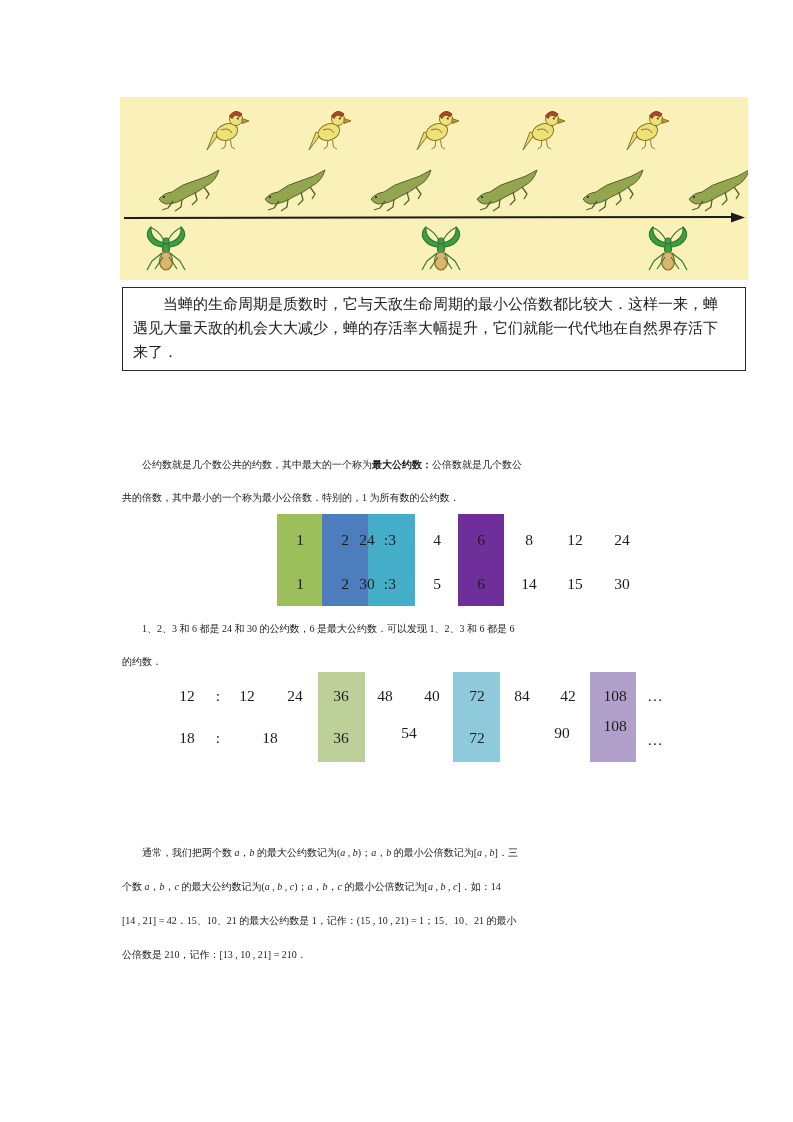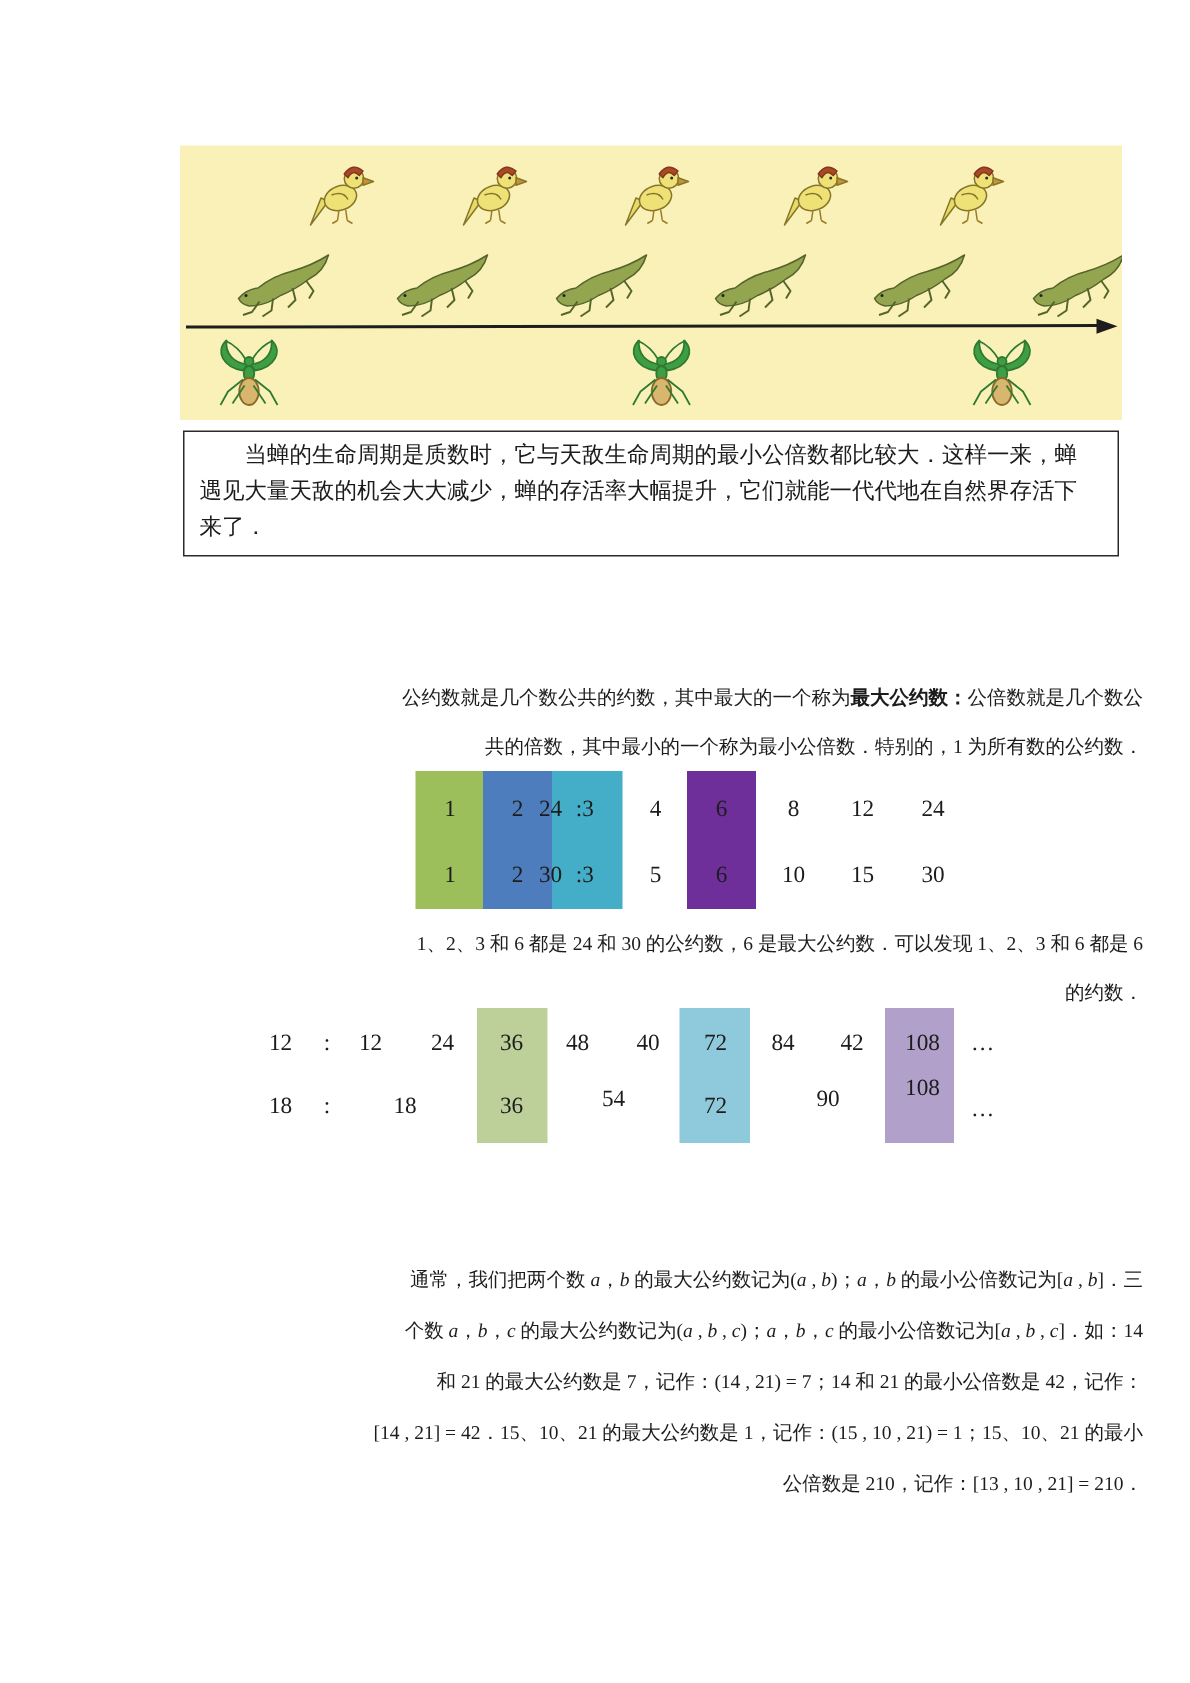--- a/index.html
+++ b/index.html
@@ -3,21 +3,21 @@
 <meta charset="utf-8">
 <style>
   html,body{margin:0;padding:0;background:#ffffff;}
   .page{position:relative;width:793px;height:1122px;background:#ffffff;overflow:hidden;
         font-family:"Liberation Serif","DejaVu Serif",serif;color:#1c1c1c;}
   .banner{position:absolute;left:120px;top:97px;width:628px;height:183px;}
   .caption-box{position:absolute;left:122px;top:287px;width:602px;border:1.5px solid #2a2a2a;
                padding:4px 10px 6px 10px;font-size:15px;line-height:24px;}
   .cap-line{white-space:nowrap;}
   .indent{text-indent:2em;}
-  .para{position:absolute;left:122px;width:640px;font-size:13px;text-align:right;}
+  .para{position:absolute;left:122px;width:640px;font-size:10px;}
   .pline{height:33px;line-height:33px;white-space:nowrap;}
   .para-wide .pline{height:34px;line-height:34px;}
   .ntable{position:absolute;left:120px;width:628px;font-size:15.5px;}
   .band{position:absolute;top:0;bottom:0;}
   .cell{position:absolute;width:44px;height:20px;line-height:20px;text-align:center;}
 </style>
 </head>
 <body>
 
 <div class="page">
@@ -125,21 +125,21 @@
     <span class="cell" style="left:433px;top:16px">12</span>
     <span class="cell" style="left:480px;top:16px">24</span>
 
     <span class="cell" style="left:225px;top:60px">30</span>
     <span class="cell" style="left:244px;top:60px">:</span>
     <span class="cell" style="left:158px;top:60px">1</span>
     <span class="cell" style="left:203px;top:60px">2</span>
     <span class="cell" style="left:250px;top:60px">3</span>
     <span class="cell" style="left:295px;top:60px">5</span>
     <span class="cell" style="left:339px;top:60px">6</span>
-    <span class="cell" style="left:387px;top:60px">10</span>
+    <span class="cell" style="left:387px;top:60px">14</span>
     <span class="cell" style="left:433px;top:60px">15</span>
     <span class="cell" style="left:480px;top:60px">30</span>
   </div>
 
   <div class="para" style="top:612px">
     <div class="pline indent"><span>1、2、3 和 6 都是 24 和 30 的公约数，6 是最大公约数．可以发现 1、2、3 和 6 都是 6</span></div>
     <div class="pline"><span>的约数．</span></div>
   </div>
 
   <div class="ntable" style="top:672px;height:90px">
@@ -159,27 +159,26 @@
     <span class="cell" style="left:426px;top:14px">42</span>
     <span class="cell" style="left:473px;top:14px">108</span>
     <span class="cell" style="left:513px;top:14px">…</span>
 
     <span class="cell" style="left:45px;top:56px">18</span>
     <span class="cell" style="left:76px;top:56px">:</span>
     <span class="cell" style="left:128px;top:56px">18</span>
     <span class="cell" style="left:199px;top:56px">36</span>
     <span class="cell" style="left:267px;top:51px">54</span>
     <span class="cell" style="left:335px;top:56px">72</span>
-    <span class="cell" style="left:410px;top:51px">90</span>
+    <span class="cell" style="left:420px;top:51px">90</span>
     <span class="cell" style="left:473px;top:44px">108</span>
     <span class="cell" style="left:513px;top:58px">…</span>
   </div>
 
 
   <div class="para para-wide" style="top:836px">
     <div class="pline indent"><span>通常，我们把两个数 </span><span style="font-style: italic;">a</span><span>，</span><span style="font-style: italic;">b</span><span> 的最大公约数记为</span><span>(</span><span style="font-style: italic;">a</span><span> , </span><span style="font-style: italic;">b</span><span>)</span><span>；</span><span style="font-style: italic;">a</span><span>，</span><span style="font-style: italic;">b</span><span> 的最小公倍数记为</span><span>[</span><span style="font-style: italic;">a</span><span> , </span><span style="font-style: italic;">b</span><span>]</span><span>．三</span></div>
     <div class="pline"><span>个数 </span><span style="font-style: italic;">a</span><span>，</span><span style="font-style: italic;">b</span><span>，</span><span style="font-style: italic;">c</span><span> 的最大公约数记为</span><span>(</span><span style="font-style: italic;">a</span><span> , </span><span style="font-style: italic;">b</span><span> , </span><span style="font-style: italic;">c</span><span>)</span><span>；</span><span style="font-style: italic;">a</span><span>，</span><span style="font-style: italic;">b</span><span>，</span><span style="font-style: italic;">c</span><span> 的最小公倍数记为</span><span>[</span><span style="font-style: italic;">a</span><span> , </span><span style="font-style: italic;">b</span><span> , </span><span style="font-style: italic;">c</span><span>]</span><span>．如：14</span></div>
-    <div class="pline"><span>和 21 的最大公约数是 7，记作：(14 , 21) = 7；14 和 21 的最小公倍数是 42，记作：</span></div>
     <div class="pline"><span>[14 , 21] = 42．15、10、21 的最大公约数是 1，记作：(15 , 10 , 21) = 1；15、10、21 的最小</span></div>
     <div class="pline"><span>公倍数是 210，记作：[13 , 10 , 21] = 210．</span></div>
   </div>
 
 </div>
 
 </body></html>

